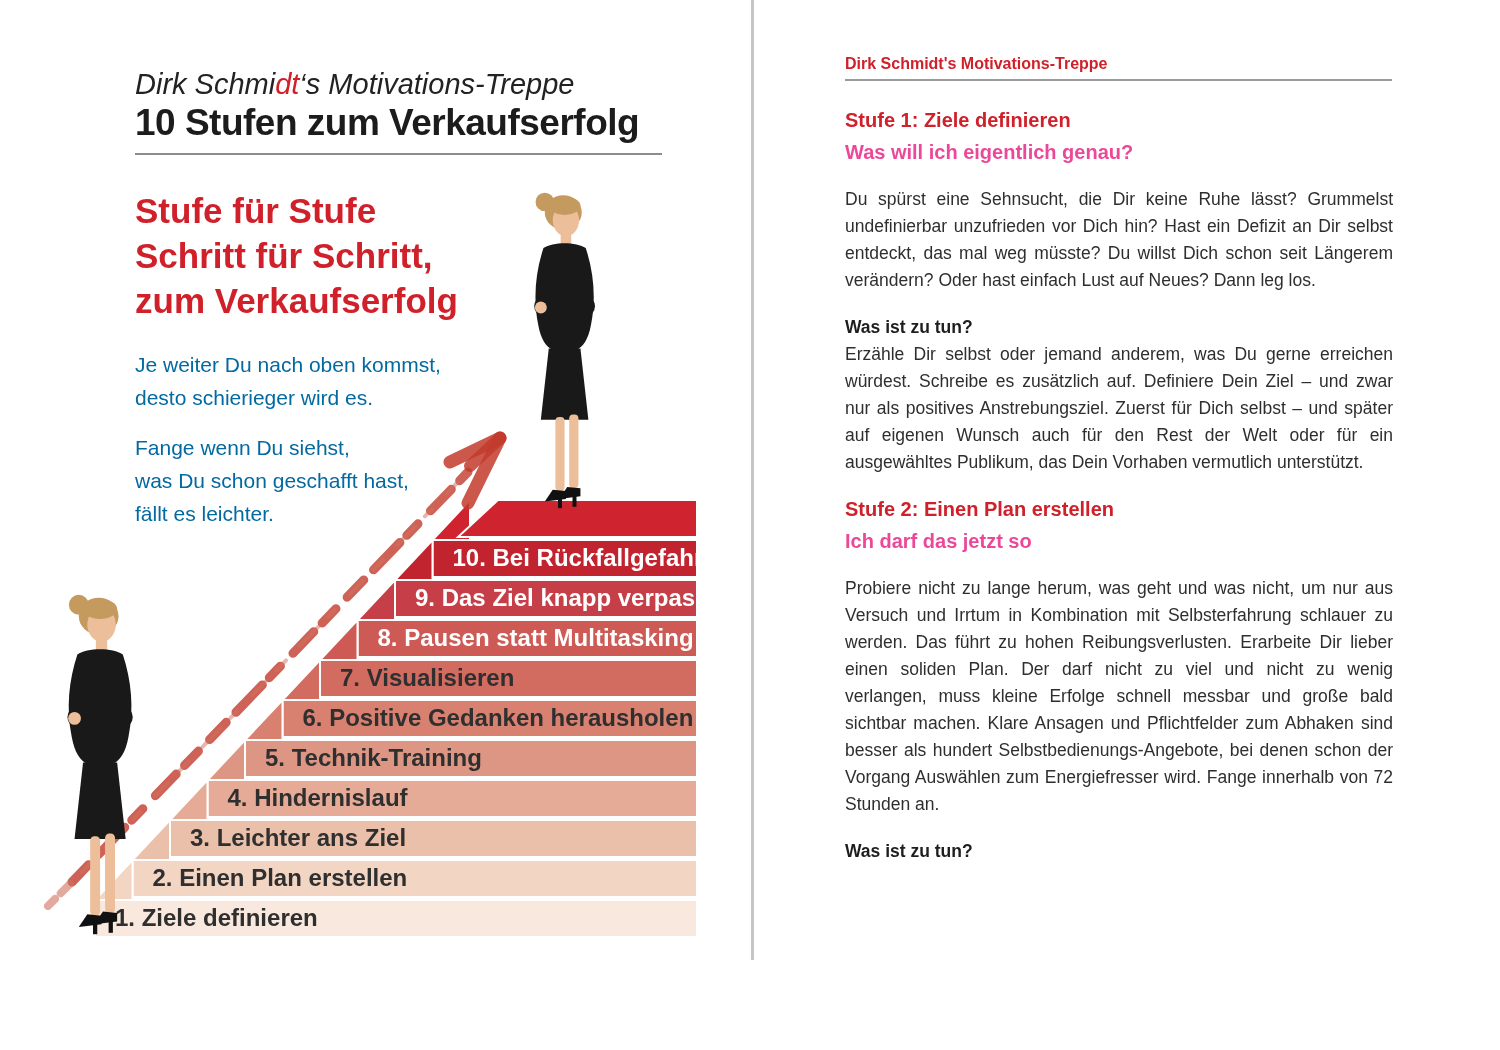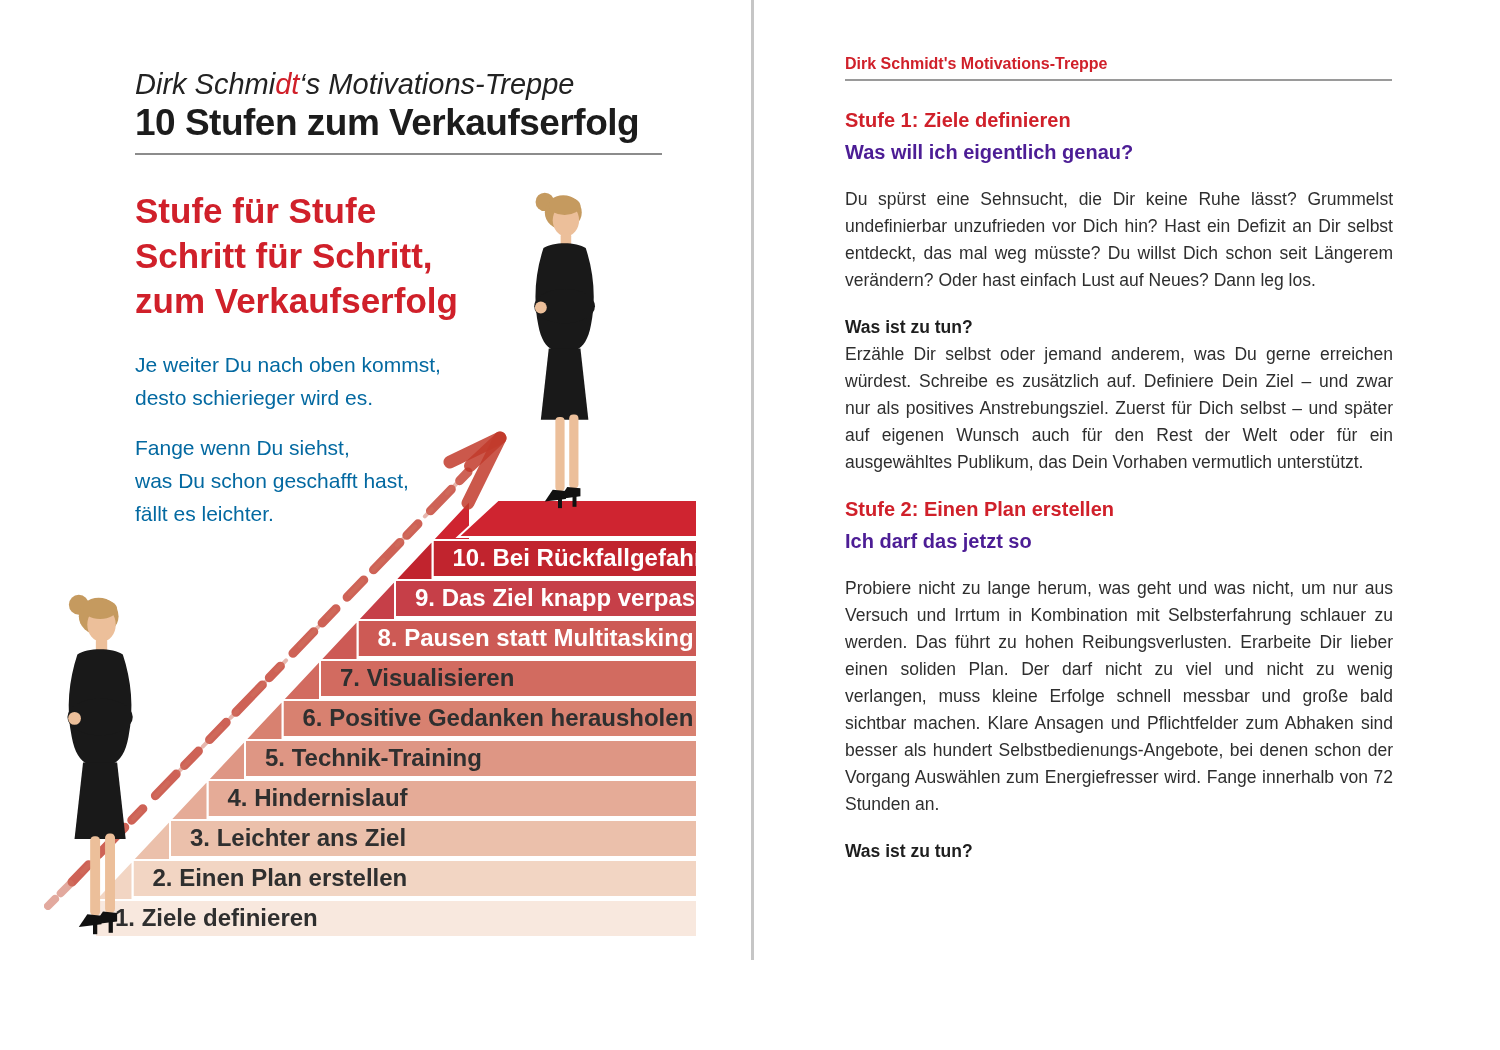--- a/index.html
+++ b/index.html
@@ -22,21 +22,21 @@
   .pagenum{position:absolute;top:973px;width:76px;height:32px;background:var(--pagenum,#c5212c);
            color:#fff;font-size:20px;font-weight:bold;display:flex;align-items:center;justify-content:center;}
   .pagenum.left{left:110px;}
   .pagenum.right{left:1313px;padding-left:20px;}
 
   
   .running-head{position:absolute;left:845px;top:55px;font-size:16px;font-weight:bold;color:var(--accent,#d0202a);}
   .head-rule{position:absolute;left:845px;top:79px;width:547px;height:2px;background:#9a9a9a;}
   .rp-content{position:absolute;left:845px;top:98px;width:548px;color:#2e2e2e;margin-top:9px;}
   .rp-heading{font-size:20px;font-weight:bold;color:var(--accent,#d0202a);line-height:26px;margin:0 0 6px 0;}
-  .rp-sub{font-size:20px;font-weight:bold;color:#4c1d95;line-height:27px;margin:0 0 20px 0;}
+  .rp-sub{font-size:20px;font-weight:bold;color:#ec4899;line-height:27px;margin:0 0 20px 0;}
   .rp-para{font-size:17.5px;line-height:27px;text-align:justify;margin:0 0 20px 0;}
   .rp-lead{font-size:17.5px;line-height:27px;font-weight:bold;color:#1e1e1e;}
 </style>
 </head>
 <body>
 
 <div class="canvas">
 
   <div>
     <div class="kicker"><span>Dirk Schmi</span><span class="accent">dt</span><span>‘s Motivations-Treppe</span></div>

